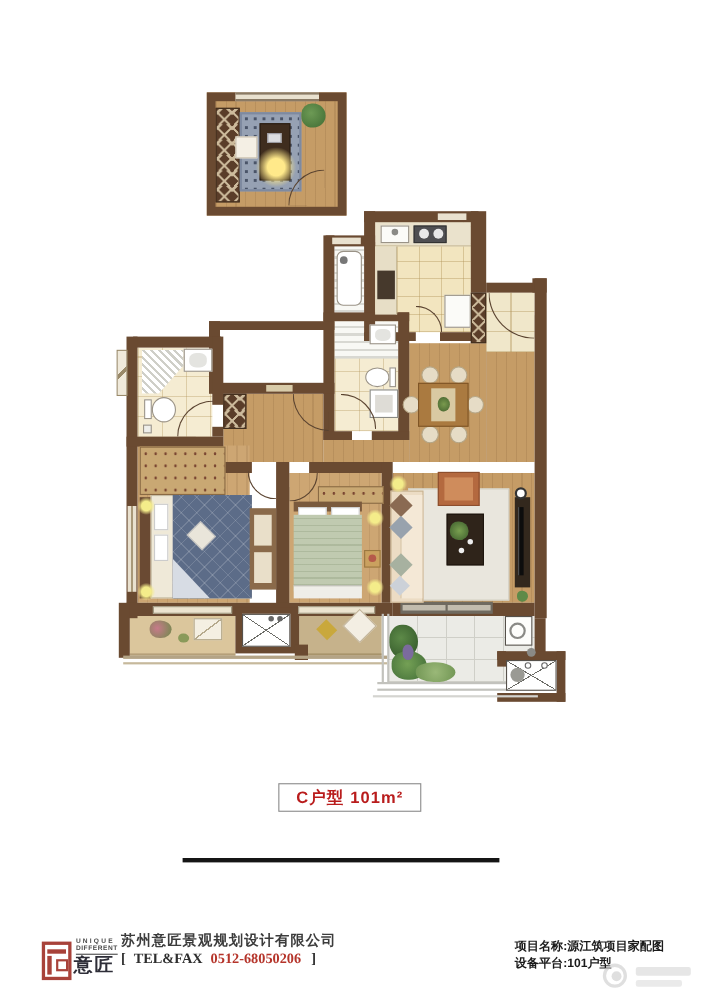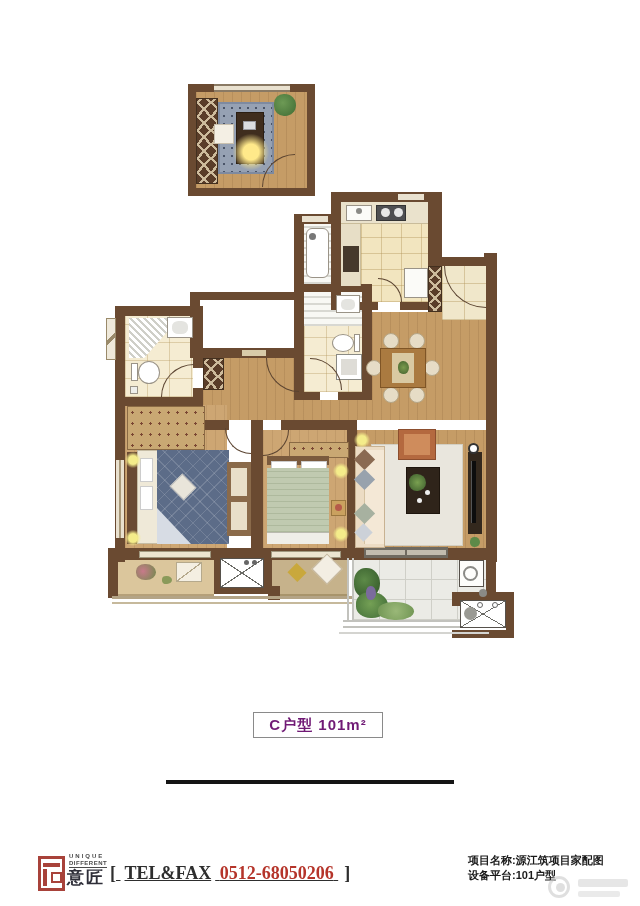--- a/index.html
+++ b/index.html
@@ -227,32 +227,33 @@
   <div class="a plant" style="left:366px;top:586px;width:10px;height:14px;background:#7b6b9d;"></div>
   <div class="a" style="left:459px;top:560px;width:25px;height:27px;background:#fdfdfb;border:1.5px solid #55504a;"></div>
   <div class="a" style="left:463px;top:566px;width:15px;height:15px;border:2px solid #8a8a86;border-radius:50%;"></div>
   <div class="a" style="left:479px;top:589px;width:8px;height:8px;background:#8a8a86;border-radius:50%;"></div>
   <div class="a xbox" style="left:460px;top:600px;width:46px;height:28px;"></div>
   <div class="a" style="left:477px;top:602px;width:6px;height:6px;background:#fff;border:1px solid #666;border-radius:50%;"></div>
   <div class="a" style="left:492px;top:602px;width:6px;height:6px;background:#fff;border:1px solid #666;border-radius:50%;"></div>
   <div class="a" style="left:464px;top:607px;width:13px;height:13px;background:#9a9a94;border-radius:50%;"></div>
 
   <div class="a" style="left:253px;top:712px;width:130px;height:26px;border:1px solid #8a8a8a;display:flex;align-items:center;justify-content:center;">
-    <span style="font-size:15px;font-weight:bold;color:#701a75;letter-spacing:1px;">C户型 101m²</span>
+    <span style="font-size:15px;font-weight:bold;color:#b91c1c;letter-spacing:1px;">C户型 101m²</span>
   </div>
   <div class="a" style="left:166px;top:780px;width:288px;height:4px;background:#151515;"></div>
 
   <div class="a" style="left:38px;top:856px;width:27px;height:35px;border:3px solid #a8423a;"></div>
   <div class="a" style="left:43px;top:863px;width:17px;height:4px;background:#a8423a;"></div>
   <div class="a" style="left:43px;top:869px;width:4px;height:17px;background:#a8423a;"></div>
   <div class="a" style="left:51px;top:872px;width:11px;height:11px;border:2px solid #a8423a;"></div>
   <div class="a" style="left:69px;top:853px;font-size:6px;font-weight:bold;letter-spacing:2px;color:#4a4a4a;">UNIQUE</div>
   <div class="a" style="left:69px;top:860px;font-size:6px;font-weight:bold;letter-spacing:0.5px;color:#4a4a4a;border-bottom:1px solid #4a4a4a;padding-bottom:1px;">DIFFERENT</div>
   <div class="a" style="left:67px;top:866px;font-size:17px;font-weight:900;letter-spacing:2px;color:#2e2e38;">意匠</div>
-  <div class="a" style="left:110px;top:863px;font-size:18px;font-weight:bold;color:#2e2e2e;font-family:'Liberation Serif',serif;text-decoration:underline;">
+  <div class="a" style="left:110px;top:846px;font-size:13px;font-weight:bold;color:#3c3c3c;letter-spacing:1px;">苏州意匠景观规划设计有限公司</div>
+  <div class="a" style="left:110px;top:863px;font-size:13px;font-weight:bold;color:#2e2e2e;font-family:'Liberation Serif',serif;">
     <span>[</span>
     <span style="margin:0 4px;">TEL&amp;FAX</span>
     <span style="color:#b5342a;">0512-68050206</span>
     <span style="margin-left:6px;">]</span>
   </div>
   <div class="a" style="left:468px;top:853px;font-size:11px;font-weight:bold;color:#1a1a1a;">项目名称:源江筑项目家配图</div>
   <div class="a" style="left:468px;top:868px;font-size:11px;font-weight:bold;color:#1a1a1a;">设备平台:101户型</div>
 
   <div class="a wm" style="left:544px;top:872px;width:92px;height:30px;">
     <div class="a" style="left:4px;top:4px;width:22px;height:22px;border:3px solid #c6c6c6;border-radius:50%;"></div>

